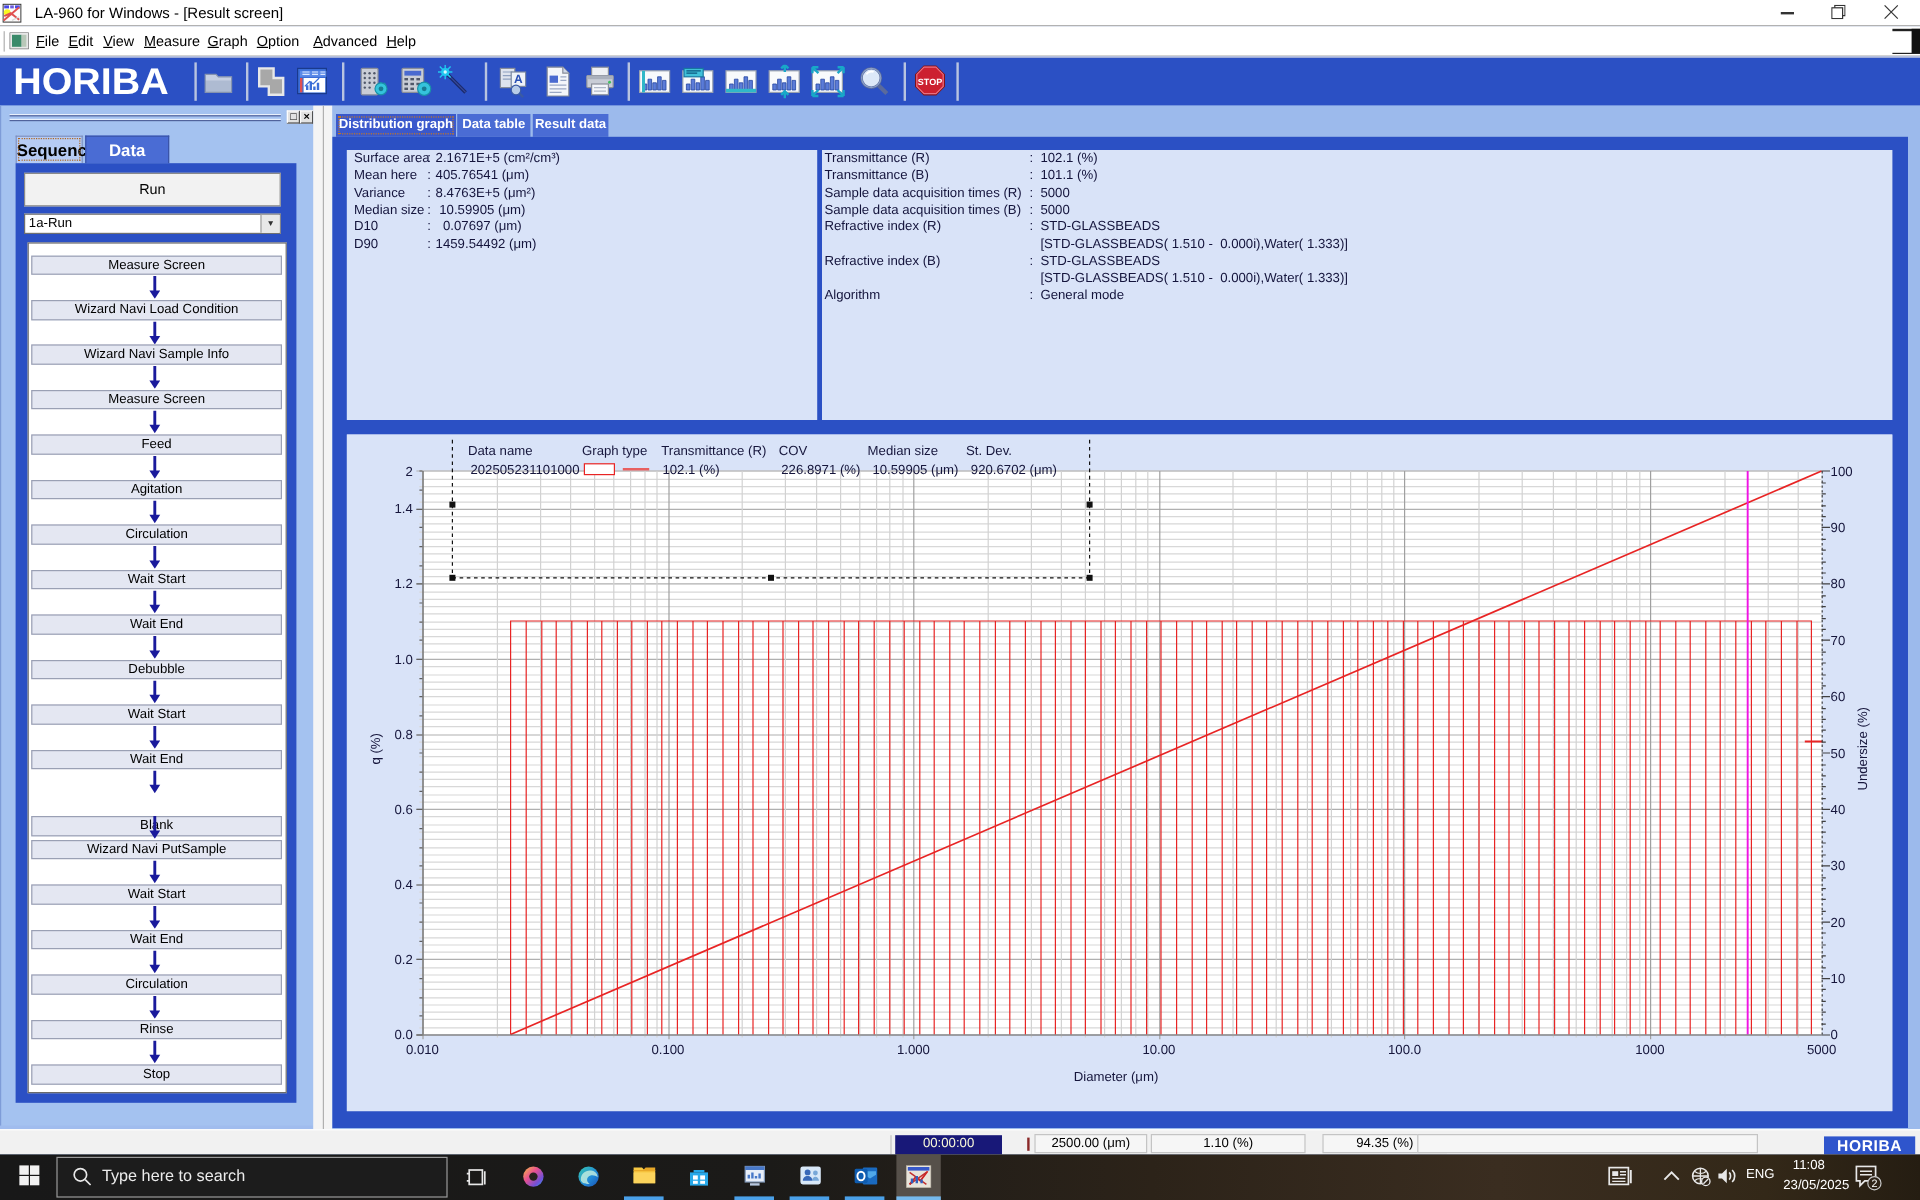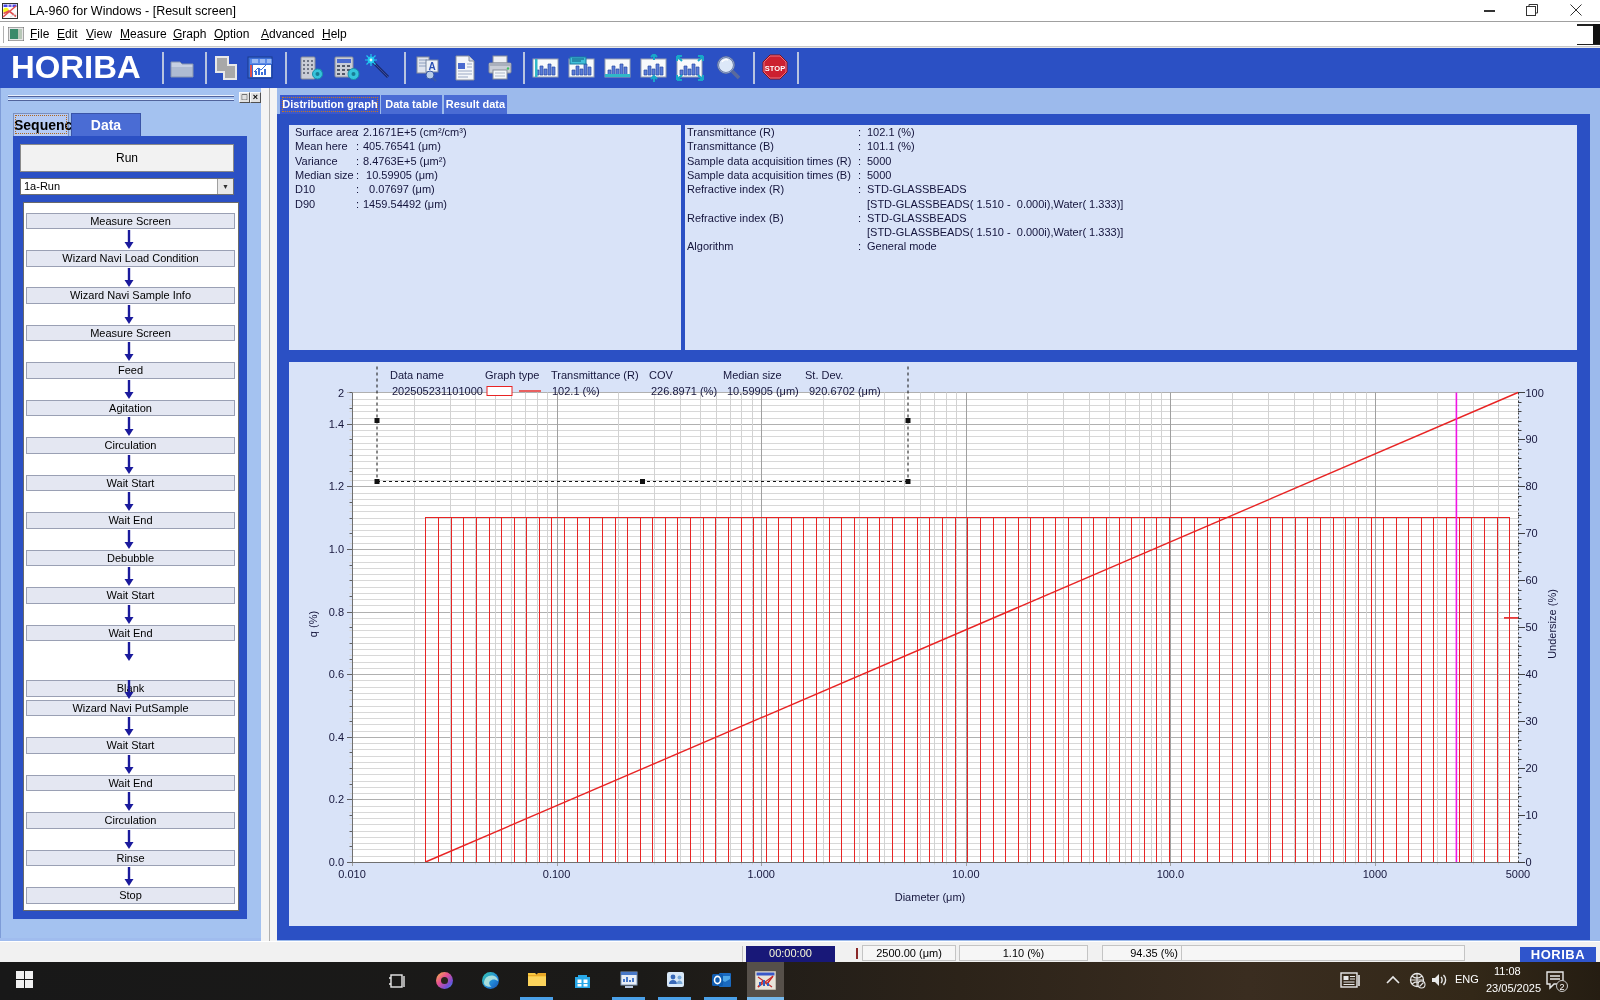--- a/index.html
+++ b/index.html
@@ -548,20 +548,27 @@
 <rect x="0" y="3" width="11" height="12" rx="1.5" fill="#0f5cb0"></rect>
 <ellipse cx="5.5" cy="9" rx="3" ry="3.6" fill="none" stroke="#ffffff" stroke-width="1.6"></ellipse>
       </svg></div>
     <div class="tki" style="left:755px;width:21px"><svg width="21" height="19" viewBox="0 0 21 19">
 <rect x="0" y="0" width="21" height="19" fill="#e8e4da" stroke="#989080"></rect>
 <rect x="1.5" y="1.5" width="18" height="3" fill="#3858c8"></rect>
 <path d="M3 16l5-6 4 3 6-8" stroke="#d02020" stroke-width="1.5" fill="none"></path>
 <path d="M3 6l14 10M17 6L3 16" stroke="#c03030" stroke-width="1.2"></path>
 <path d="M4 15v-4h2v4zm4 0v-6h2v6zm4 0v-3h2v3z" fill="#3060c0"></path>
       </svg></div>
+ <div id="search">
+  <svg class="mag" width="17" height="17" viewBox="0 0 17 17">
+   <circle cx="7" cy="7" r="5.2" fill="none" stroke="#e8e8e8" stroke-width="1.4"></circle>
+   <path d="M11 11l4.5 4.5" stroke="#e8e8e8" stroke-width="1.4"></path>
+  </svg>
+  <div class="stxt">Type here to search</div>
+ </div>
  <div style="position:absolute;left:520px;top:35px;width:33px;height:2.5px;background:#4aa0e8"></div>
     <div style="position:absolute;left:612px;top:35px;width:33px;height:2.5px;background:#4aa0e8"></div>
     <div style="position:absolute;left:658px;top:35px;width:33px;height:2.5px;background:#4aa0e8"></div>
     <div style="position:absolute;left:704px;top:35px;width:33px;height:2.5px;background:#4aa0e8"></div>
  <div style="position:absolute;left:747px;top:35px;width:37px;height:3px;background:#76b9ed"></div>
  <svg style="position:absolute;left:1340px;top:9px" width="22" height="19" viewBox="0 0 22 19">
 <rect x="1" y="2" width="16" height="14" fill="none" stroke="#e8e8e8" stroke-width="1.4"></rect>
 <rect x="3.5" y="5" width="5" height="4" fill="#e8e8e8"></rect>
 <path d="M10 5.5h5M10 8h5M3.5 11h11M3.5 13.5h11" stroke="#e8e8e8" stroke-width="1.2"></path>
 <path d="M19 4v11" stroke="#e8e8e8" stroke-width="1.6"></path>

